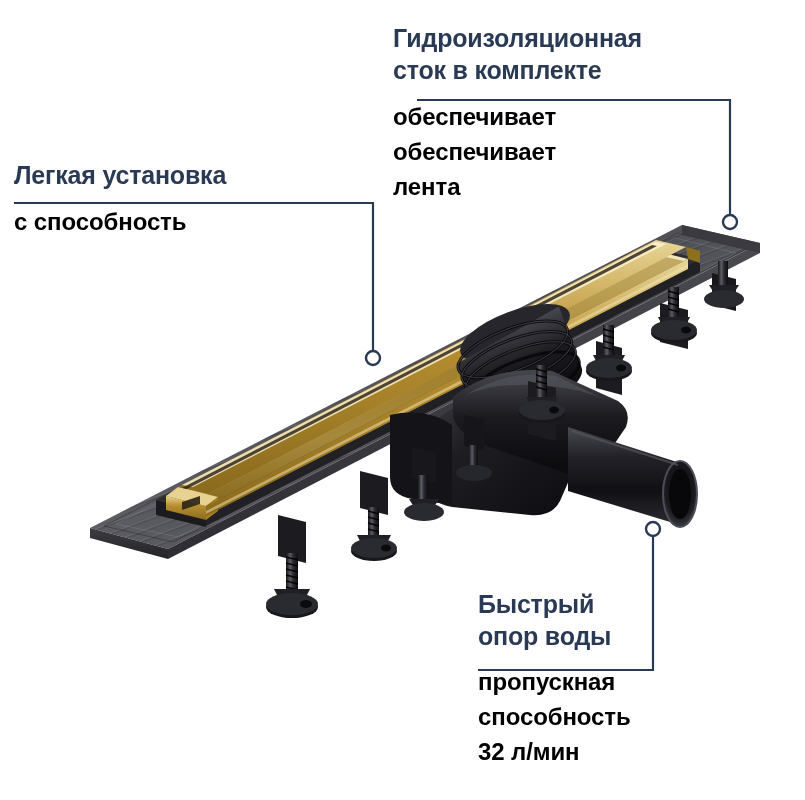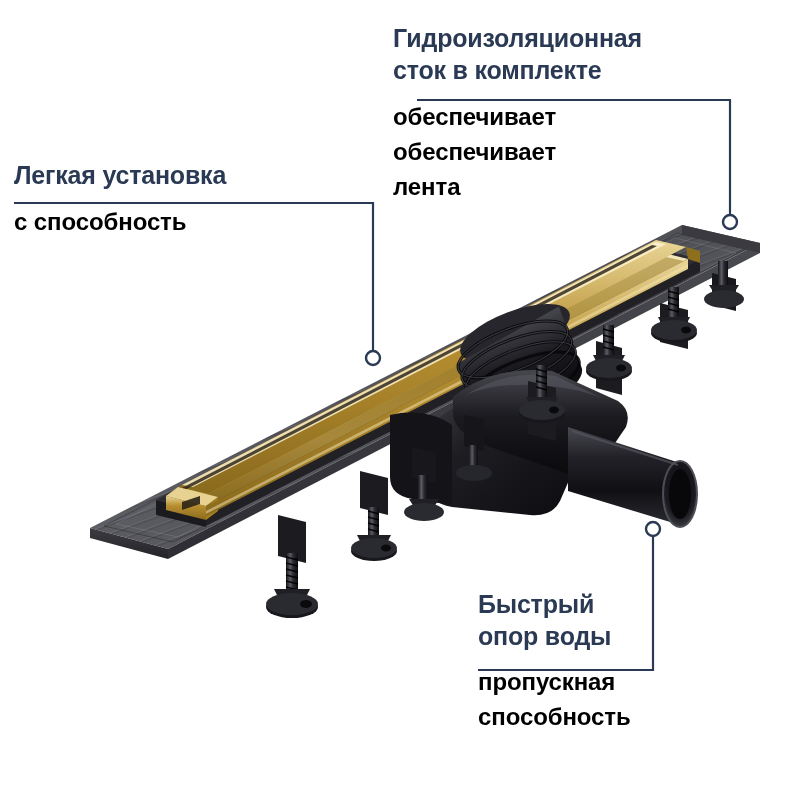--- a/index.html
+++ b/index.html
@@ -337,16 +337,17 @@
   </div>
 
   <div class="callout" id="cl-bot">
     <div class="ttl">
       <div>Быстрый</div>
       <div>опор воды</div>
     </div>
     <div class="bdy">
       <div>пропускная</div>
       <div>способность</div>
+      <div>32 л/мин</div>
     </div>
   </div>
 
 </div>
 
 </body></html>

